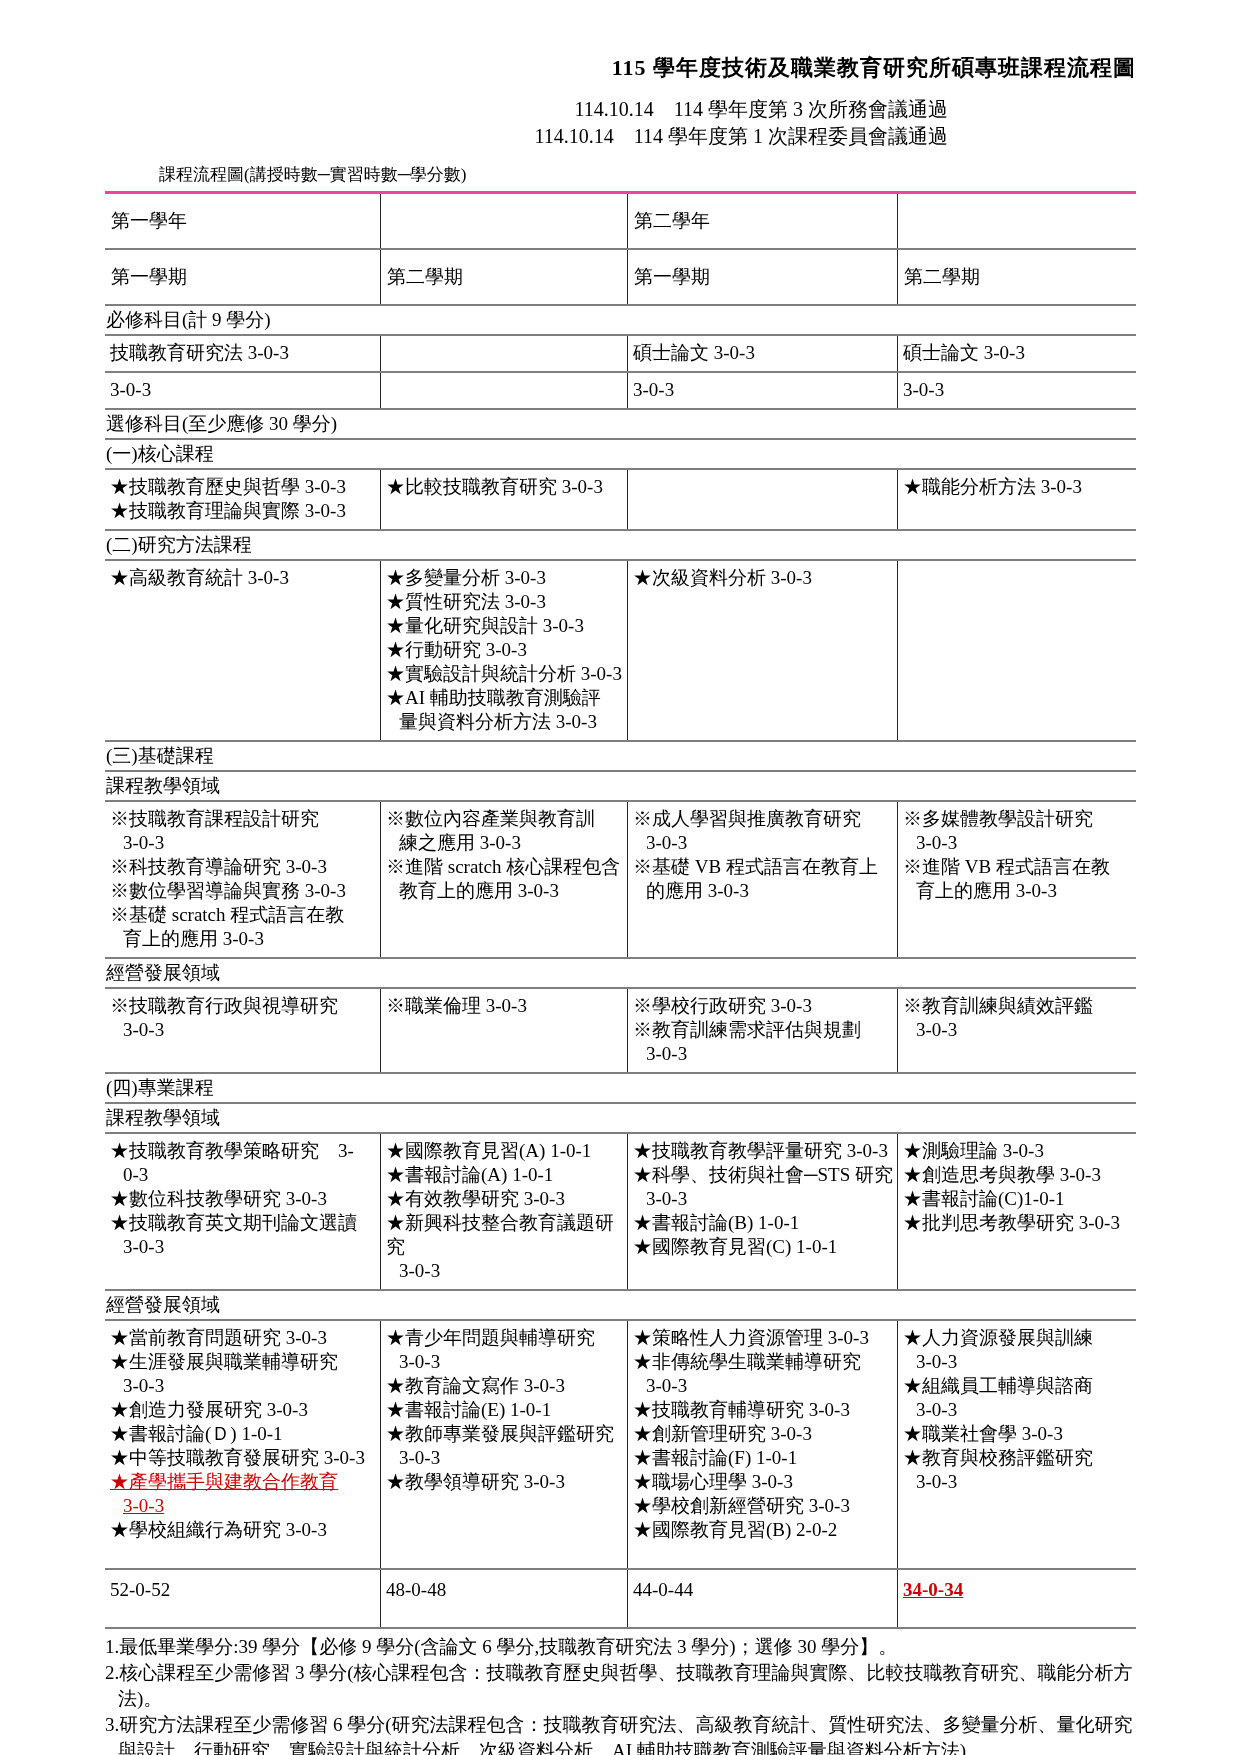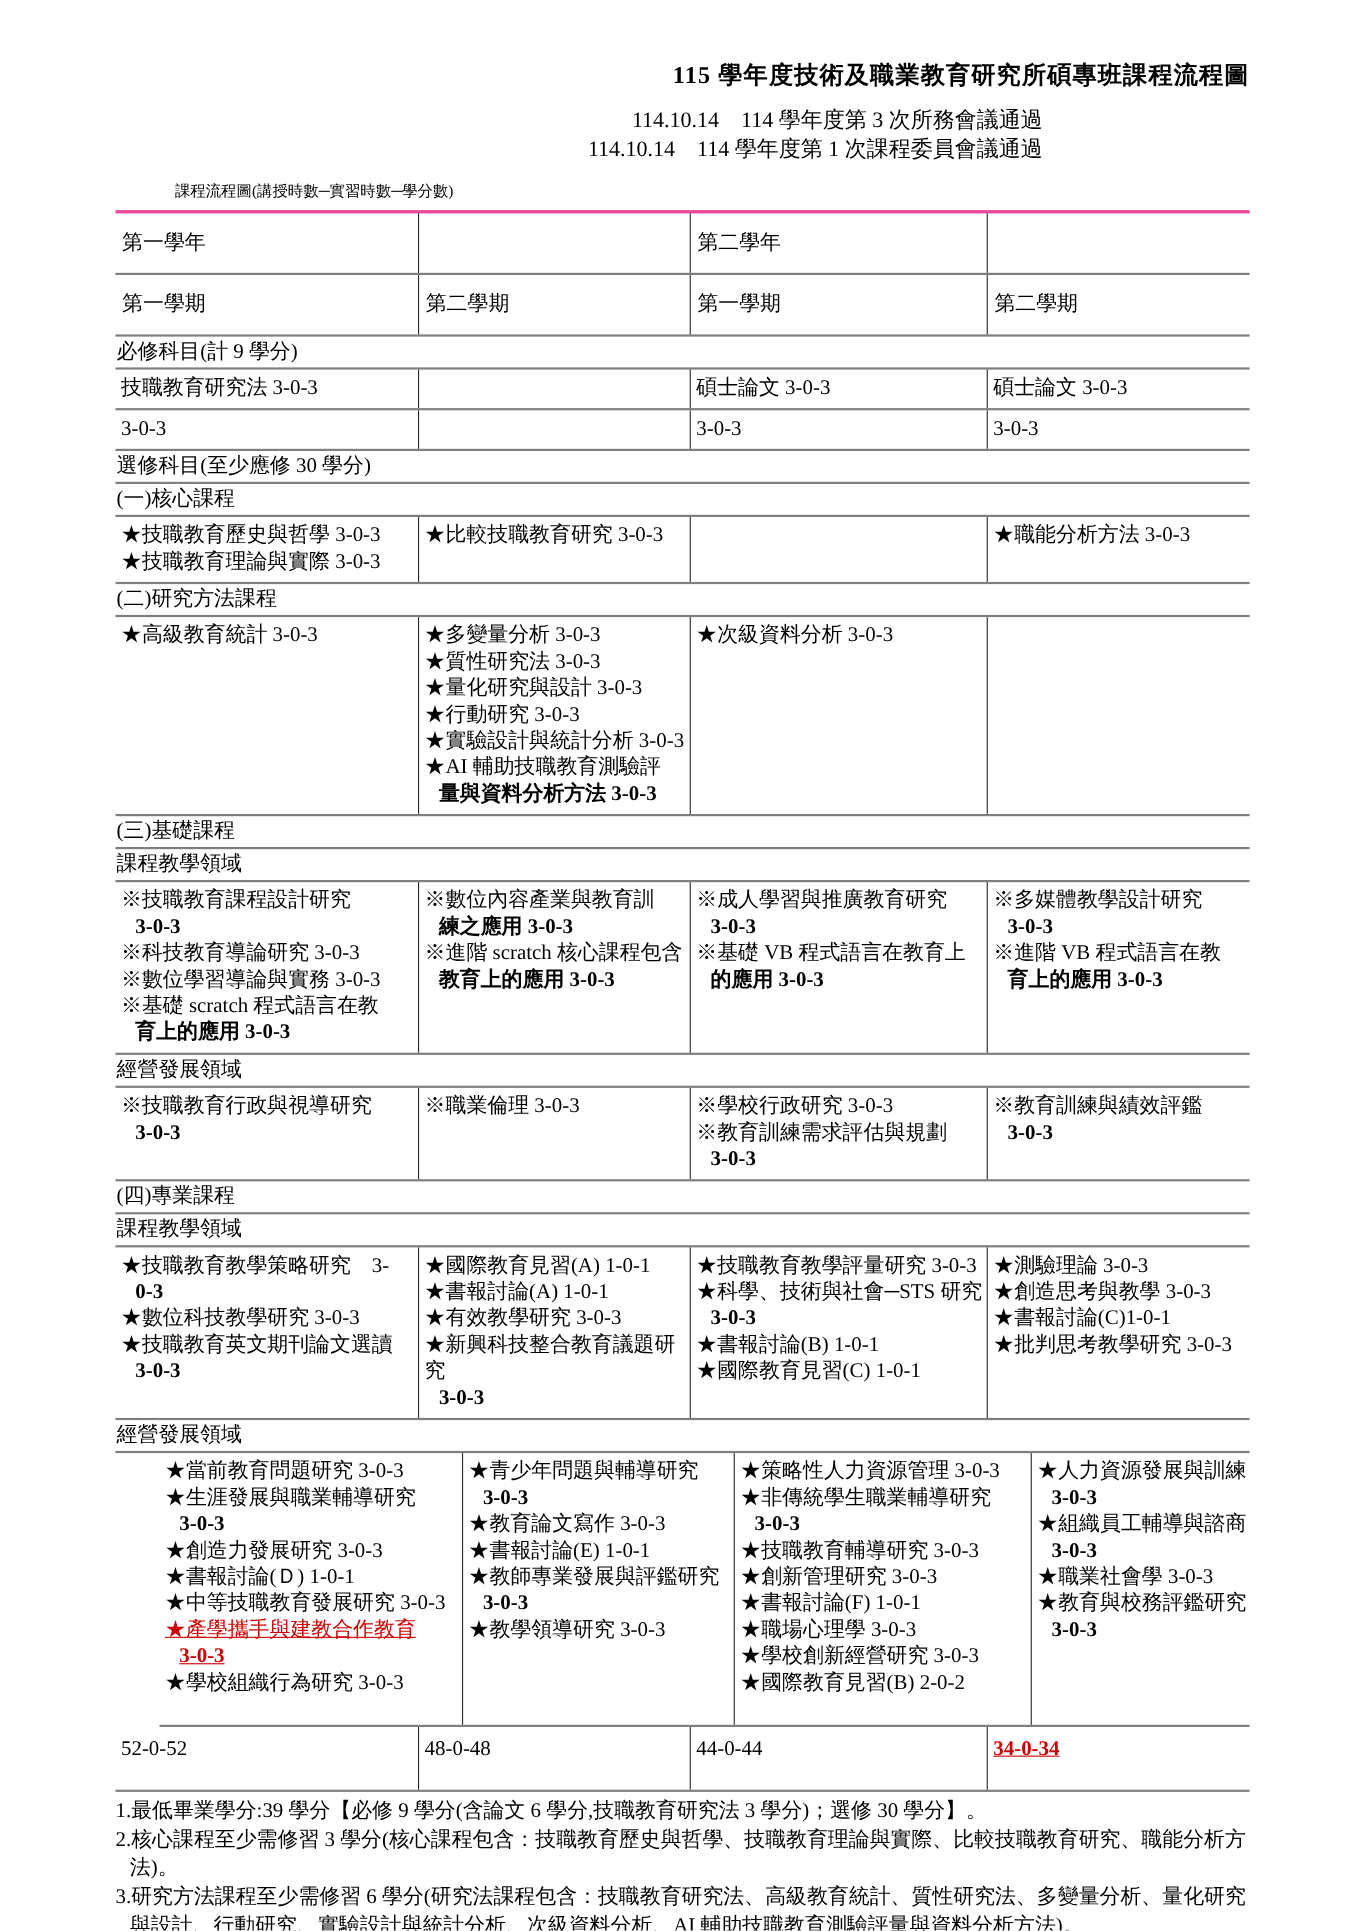--- a/index.html
+++ b/index.html
@@ -24,46 +24,46 @@
   }
   .approvals {
     margin-top: 8px;
     text-align: right;
     padding-right: 188px;
     font-size: 20px;
     line-height: 27px;
   }
   .caption {
     margin: 12px 0 3px 54px;
-    font-size: 14px;
+    font-size: 17px;
     line-height: 26px;
   }
 
   
   .ctable { border-top: 3px solid #ec4899; width: 100%; }
   .trow { display: flex; border-bottom: 2px solid #7f7f7f; }
   .trow.section { display: block; padding: 2px 2px 2px 1px; font-size: 19px; line-height: 24px; }
   .cell { flex: 0 0 auto; padding: 5px 4px 6px 5px; }
   .cell.c0 { width: 275px; }
   .cell.c1 { width: 247px; border-left: 1px solid #262626; }
   .cell.c2 { width: 270px; border-left: 1px solid #262626; }
   .cell.c3 { width: 239px; border-left: 1px solid #262626; }
   .trow.header .cell { padding: 15px 6px; }
   .trow.totals .cell { padding: 8px 4px 25px 5px; }
   .item { font-size: 19px; }
   .line { line-height: 24px; }
-  .line.cont { padding-left: 13px; font-weight: bold; }
+  .line.cont { padding-left: 13px; }
   .trow.header .line, .trow.totals .line, .trow.section { font-size: 19px; }
   .item.red .line {
     color: var(--red, #cc0000);
     text-decoration: underline;
   }
   .trow.totals .item.red .line { font-weight: bold; }
   
-  .ctable .trow:nth-child(20) { min-height: 249px; margin-left: 40px; }
+  .ctable .trow:nth-child(20) { min-height: 249px; }
 
   
   .notes { margin-top: 5px; font-size: 19px; }
   .note { line-height: 26px; padding-left: 13px; text-indent: -13px; }
 </style>
 </head>
 <body>
 
 <div class="content">
 

